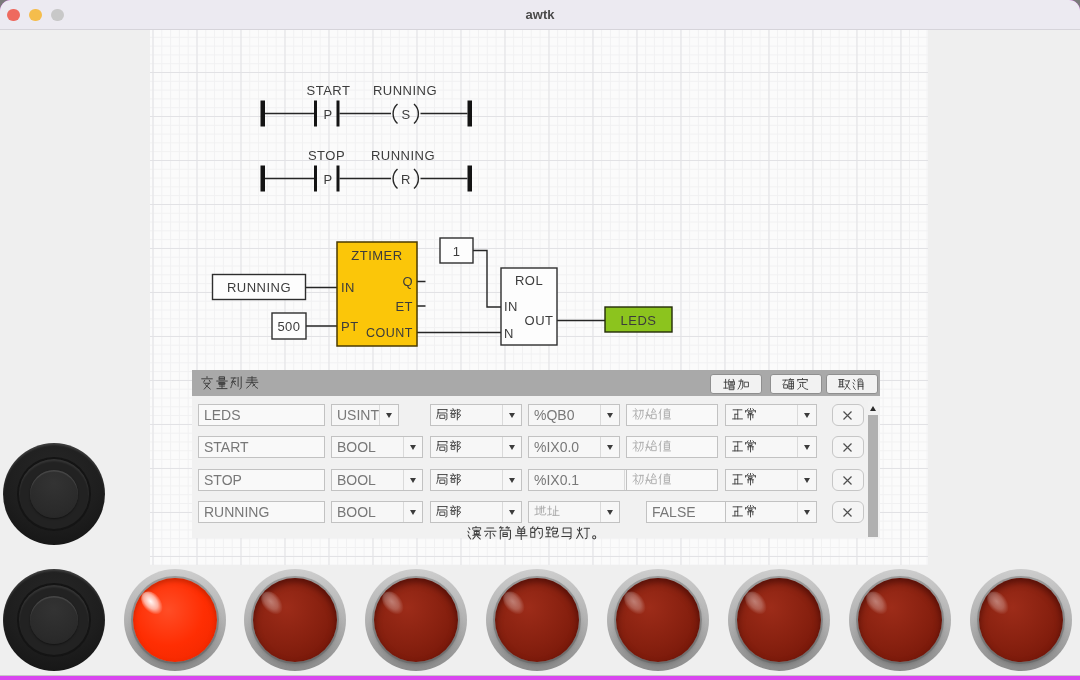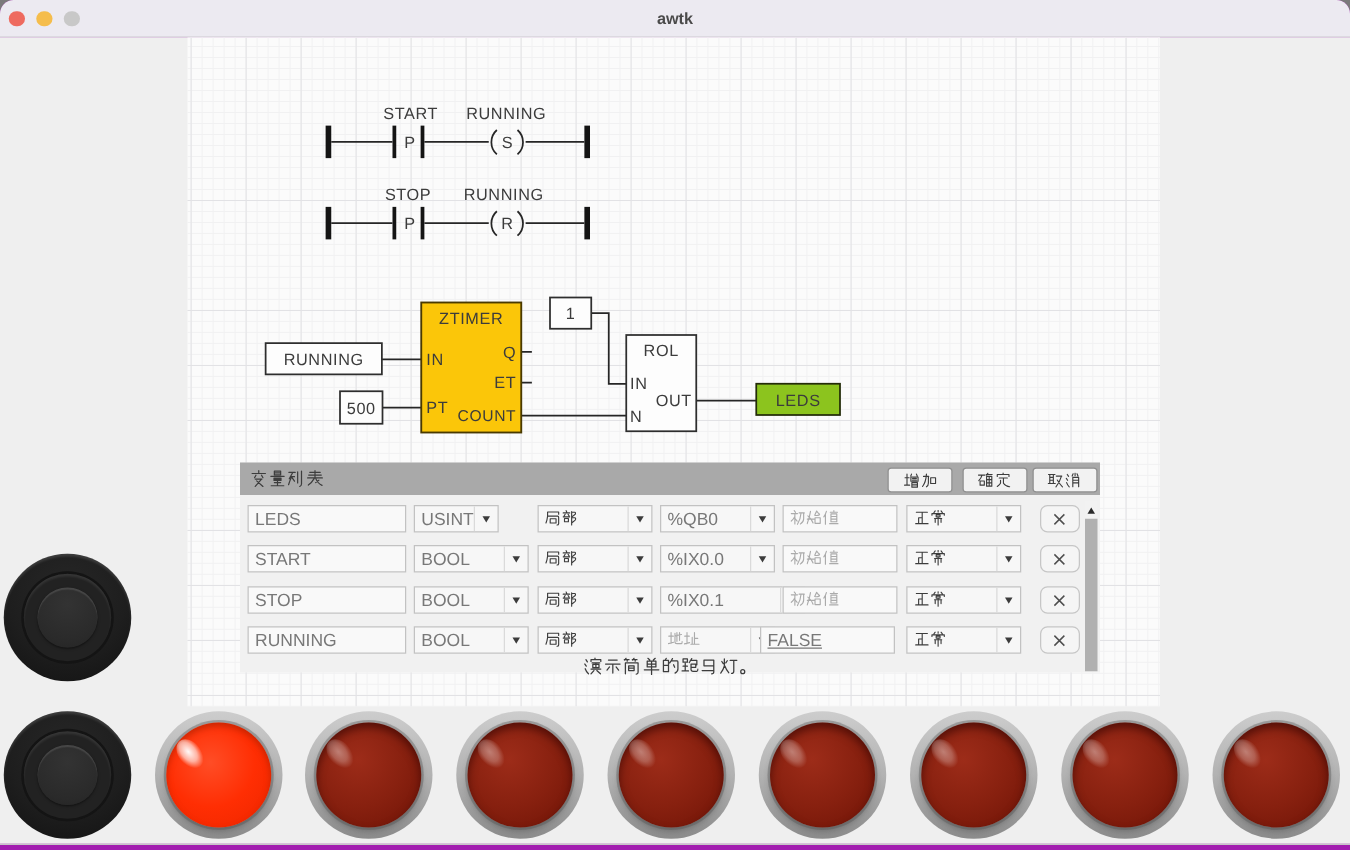--- a/index.html
+++ b/index.html
@@ -1,17 +1,17 @@
 <!DOCTYPE html>
 <html><head>
 <meta charset="utf-8">
 <style>
 html,body{margin:0;padding:0;width:1080px;height:680px;overflow:hidden;background:#7a7a7a;}
 body{font-family:"Liberation Sans",sans-serif;position:relative;}
-#win{position:absolute;left:0;top:0;width:1080px;height:680px;border-radius:11px 11px 0 0;overflow:hidden;background:#a21caf;}
+#win{position:absolute;left:0;top:0;width:1080px;height:680px;border-radius:11px 11px 0 0;overflow:hidden;background:#d946ef;}
 #titlebar{position:absolute;left:0;top:0;width:1080px;height:29px;background:#eceaf1;border-bottom:1px solid #d6d4da;}
 .tl{position:absolute;top:8.5px;width:12.5px;height:12.5px;border-radius:50%;}
 #tl1{left:7px;background:#ee6a5f;}
 #tl2{left:29px;background:#f5bd4c;}
 #tl3{left:51px;background:#c8c8c8;}
 #title{position:absolute;left:0;top:0;width:100%;height:29px;line-height:29px;text-align:center;font-size:13px;font-weight:bold;color:#4a4a4a;}
 #content{position:absolute;left:0;top:30px;width:1080px;height:645px;background:#efefef;}
 #paper{position:absolute;left:150px;top:30px;width:778px;height:535px;
  background-color:#fbfbfb;
  background-image:
@@ -249,21 +249,21 @@
    <div class="fld cmb" style="left:238px;width:92px;"><svg class="cj" style="margin-top:3px" width="13" height="13" viewBox="0 0 100 100">
             <use href="#c-ju"></use>
           </svg><svg class="cj" style="margin-top:3px" width="13" height="13" viewBox="0 0 100 100">
             <use href="#c-bu"></use>
           </svg><span class="arr"></span></div>
    <div class="fld cmb" style="left:336px;width:92px;"><svg class="cj ph" style="margin-top:3px" width="13" height="13" viewBox="0 0 100 100">
             <use href="#c-di"></use>
           </svg><svg class="cj ph" style="margin-top:3px" width="13" height="13" viewBox="0 0 100 100">
             <use href="#c-zhi3"></use>
           </svg><span class="arr"></span></div>
-   <div class="fld" style="left:416px;width:108px;text-decoration:underline;">FALSE</div>
+   <div class="fld" style="left:454px;width:108px;">FALSE</div>
    <div class="fld cmb" style="left:533px;width:92px;"><svg class="cj" style="margin-top:3px" width="13" height="13" viewBox="0 0 100 100">
             <use href="#c-zheng"></use>
           </svg><svg class="cj" style="margin-top:3px" width="13" height="13" viewBox="0 0 100 100">
             <use href="#c-chang"></use>
           </svg><span class="arr"></span></div>
    <div class="xbtn" style="left:639.5px;"><svg width="11" height="11" viewBox="0 0 11 11" style="margin-top:5px">
             <path d="M1.5 1.5 L9.5 9.5 M9.5 1.5 L1.5 9.5" stroke="#4f4f4f" stroke-width="1.2" fill="none"></path>
           </svg></div>
   </div>
   <div id="sbar">

